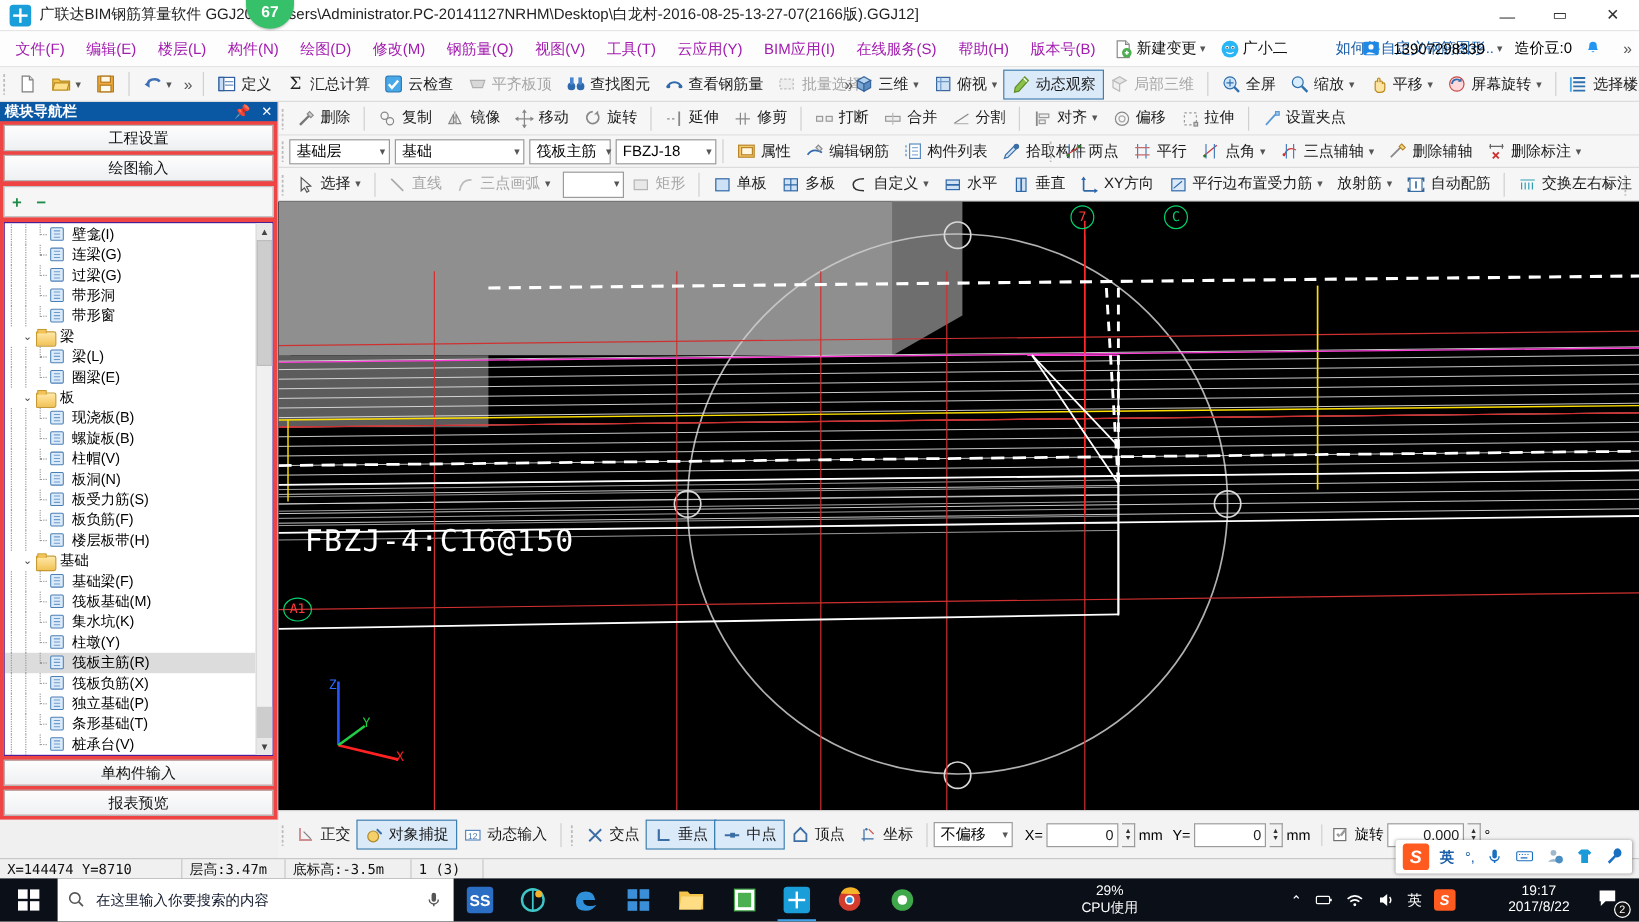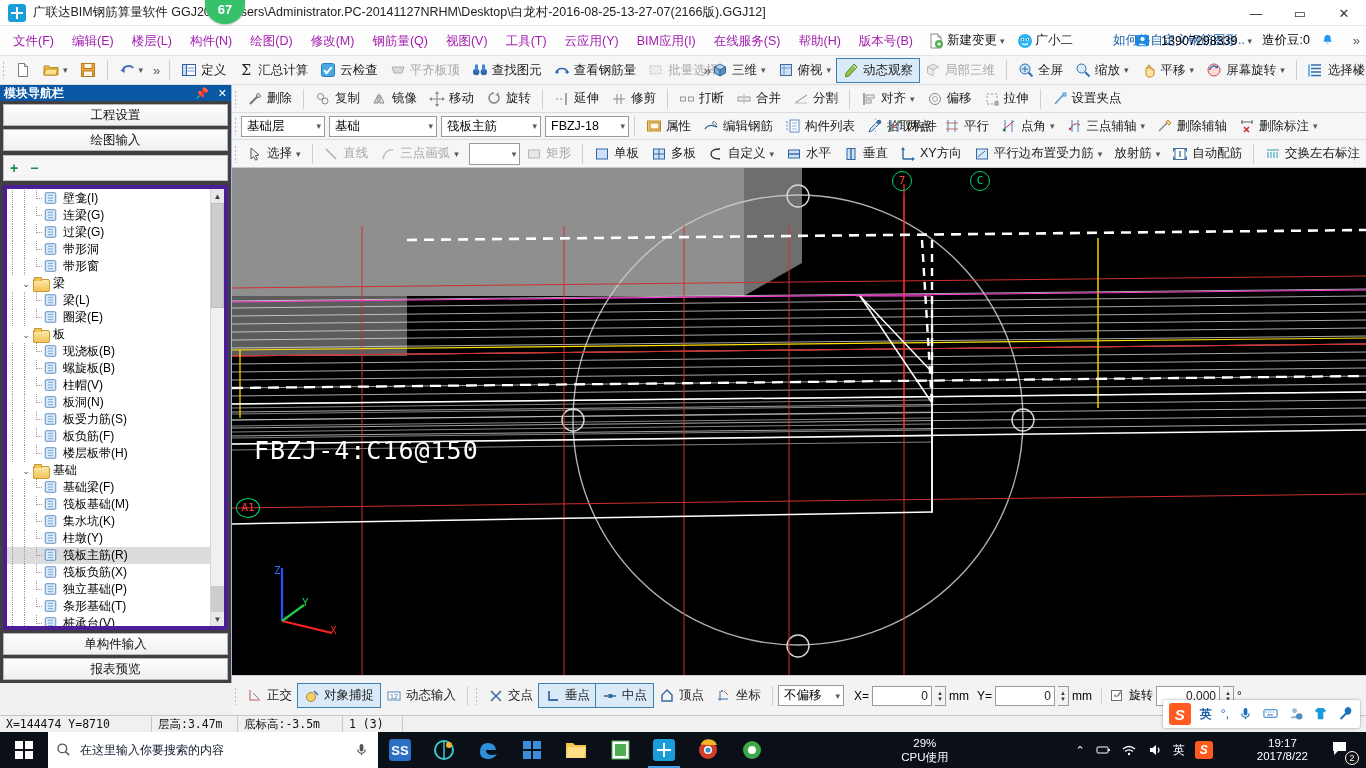--- a/index.html
+++ b/index.html
@@ -56,40 +56,40 @@
   .tsep { width:1px; height:20px; background:#d0d0d0; margin:0 5px; }
   .grip { width:3px;height:18px;margin:0 4px 0 2px;
           background-image:radial-gradient(#bbb 40%, transparent 41%);
           background-size:3px 4px; flex:none;}
 
   .ic { width:16px;height:16px;display:inline-block;position:relative;flex:none; }
 
   
   .sidebar {
     position:absolute; left:0; top:85px; width:232px; bottom:85px;
-    background:#404040; border-right:1px solid #9dbbd8;
+    background:#ef4444; border-right:1px solid #9dbbd8;
     display:flex; flex-direction:column;
   }
   .sb-head {
     height:16px; background:#0a57a4; color:#fff; font-size:12px; font-weight:bold;
     display:flex; align-items:center; padding:0 4px; position:relative;
   }
   .sb-head .acts { position:absolute; right:4px; display:flex; gap:9px; font-size:11px;}
   .sb-btn {
     height:22px; margin:3px 3px 0 3px; background:linear-gradient(#fdfdfd,#eef0f2);
     border:1px solid #b6b6b6; font-size:12.5px; display:flex; align-items:center; justify-content:center;
     color:#111;
   }
   .sb-tools {
     height:26px; margin:4px 3px 0 3px; background:#f6f6f6; border:1px solid #c4c4c4;
     display:flex; align-items:center; padding-left:6px; gap:12px;
   }
   .plusminus { font-size:14px; color:#1e8c4a; font-weight:bold;}
   .tree-wrap {
-    flex:1; margin:4px 3px 0 3px; background:#fff; border:4px solid #4c1d95;
+    flex:1; margin:4px 3px 0 3px; background:#fff; border:1px solid #4c1d95;
     position:relative; overflow:hidden;
   }
   .tree { position:absolute; left:0; right:14px; top:0; bottom:0; overflow:hidden; padding-top:1px;}
   .tr-row { height:17px; display:flex; align-items:center; font-size:12px; color:#000; white-space:nowrap;}
   .tr-row.sel { background:#dcdcdc; }
   .tr-ind { width:12px; height:17px; flex:none; position:relative;}
   .tr-ind.dash:after{content:"";position:absolute;left:5px;top:0;bottom:0;width:0;border-left:1px dotted #9b9b9b;}
   .tr-exp { width:14px; text-align:center; color:#4a4a4a; font-size:9px; flex:none;}
   .tr-elbow{width:12px;height:17px;flex:none;position:relative;}
   .tr-elbow:before{content:"";position:absolute;left:5px;top:0;height:9px;border-left:1px dotted #9b9b9b;}
@@ -839,21 +839,21 @@
   <div style="position:absolute;left:232px;top:113px;right:0;height:27px;background:#f6f6f6;border-bottom:1px solid #dcdcdc;display:flex;align-items:center;white-space:nowrap;">
     <div class="grip"></div>
     <div class="sel-box" style="width:84px">
       <span>基础层</span>
       <span class="chev" style="margin-left:auto">▾</span>
     </div>
     <div class="sel-box" style="width:108px;margin-left:4px">
       <span>基础</span>
       <span class="chev" style="margin-left:auto">▾</span>
     </div>
-    <div class="sel-box" style="width:100px;margin-left:4px">
+    <div class="sel-box" style="width:68px;margin-left:4px">
       <span>筏板主筋</span>
       <span class="chev" style="margin-left:auto">▾</span>
     </div>
     <div class="sel-box" style="width:84px;margin-left:4px">
       <span>FBZJ-18</span>
       <span class="chev" style="margin-left:auto">▾</span>
     </div>
     <div class="tsep"></div>
     <div class="tbtn">
         <span class="ic"><svg width="16" height="16" viewBox="0 0 16 16">

